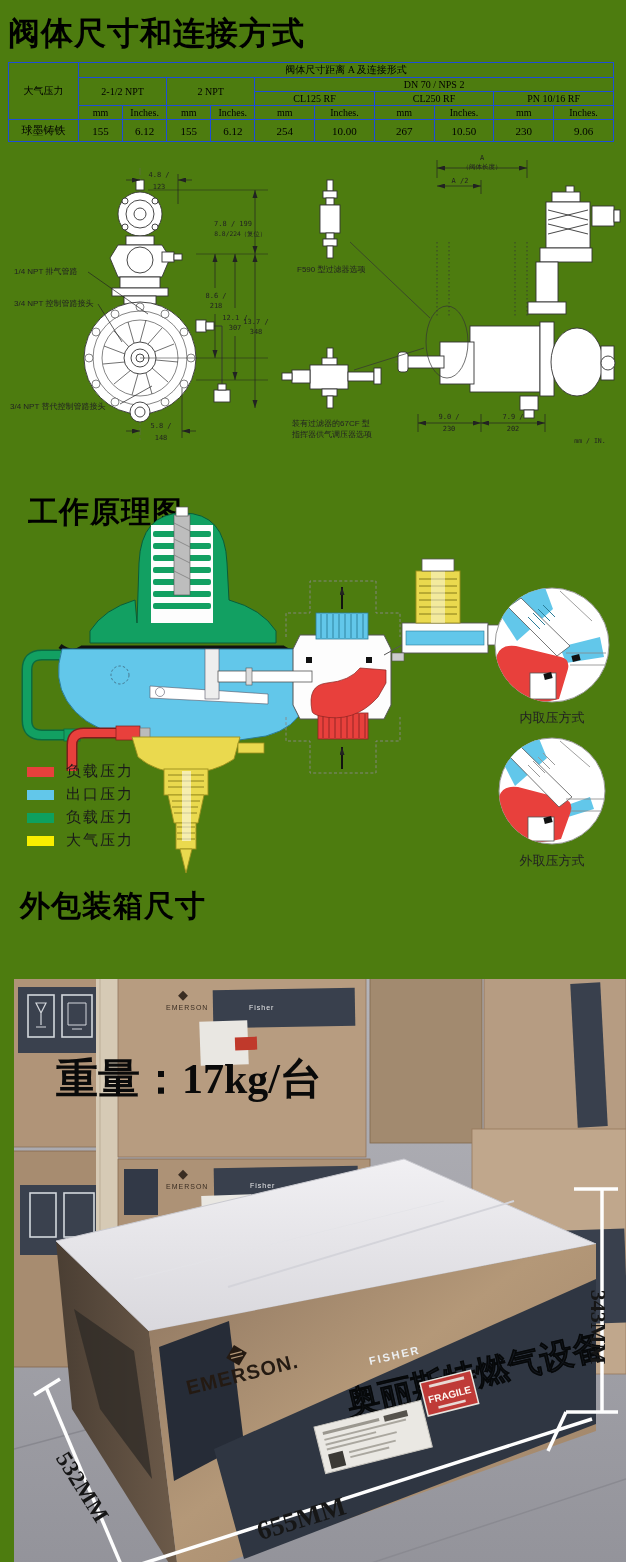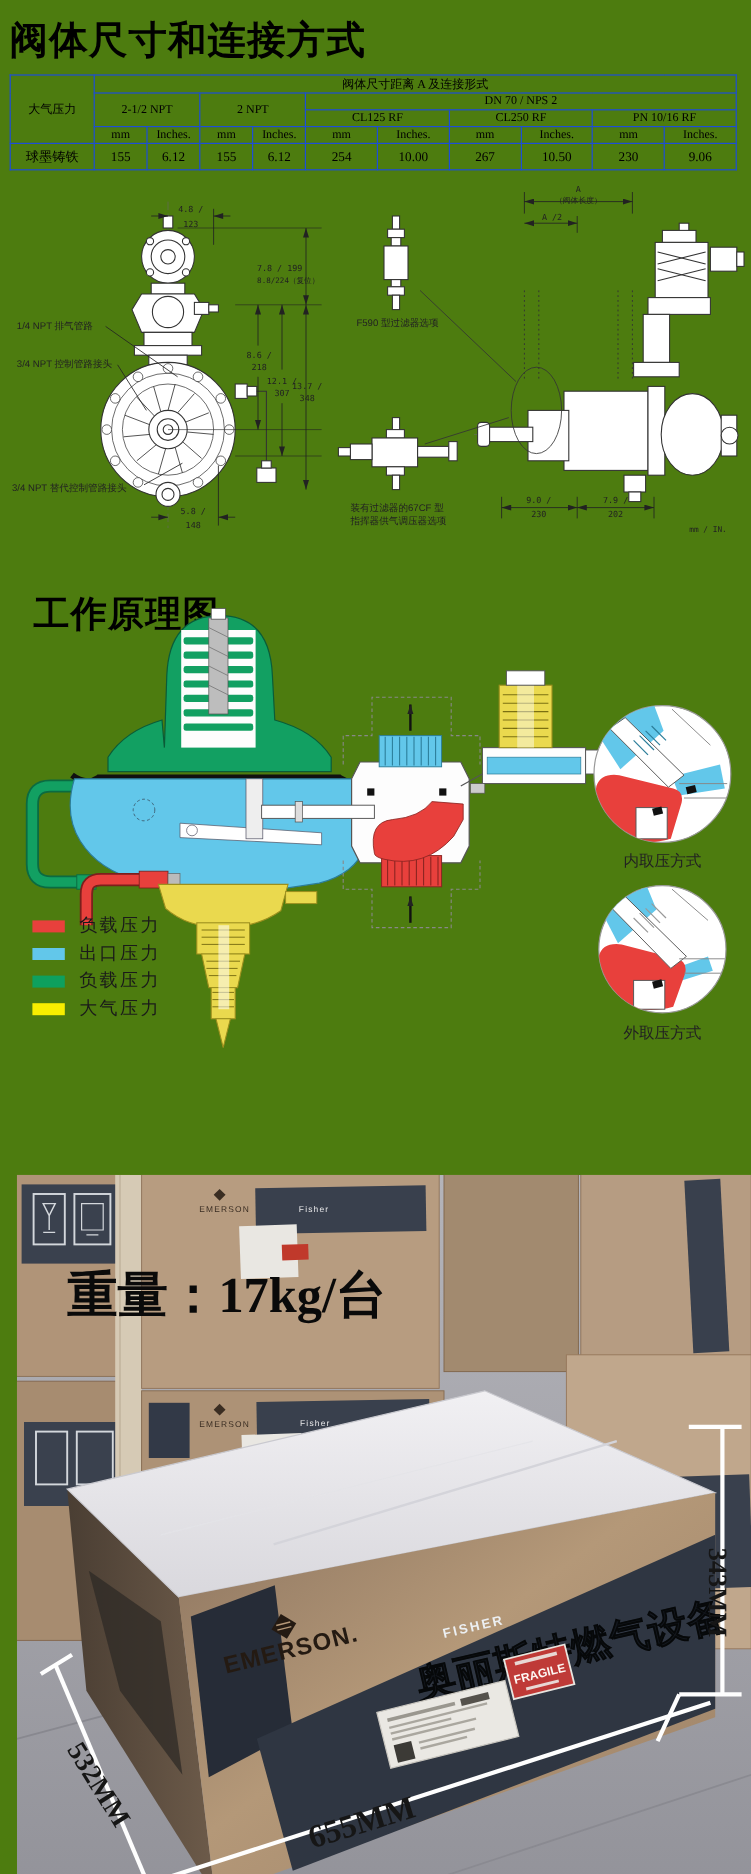--- a/index.html
+++ b/index.html
@@ -485,20 +485,21 @@
     <div class="legend-row">
       <div class="legend-swatch" style="background: rgb(14, 160, 94);"></div>
       <div class="legend-label">负载压力</div>
     </div>
     <div class="legend-row">
       <div class="legend-swatch" style="background: rgb(248, 238, 0);"></div>
       <div class="legend-label">大气压力</div>
     </div>
   </div>
 
+  <div class="sec-title" id="title-packaging">外包装箱尺寸</div>
 
   <div id="photo-wrap">
     <svg width="612" height="593" viewBox="0 0 612 593">
       <defs>
         <linearGradient id="gFloor" x1="0" y1="0" x2="0" y2="1">
           <stop offset="0" stop-color="#b4b4ba"></stop>
             <stop offset="1" stop-color="#93939a"></stop>
         </linearGradient>
         <linearGradient id="gFront" x1="0" y1="0" x2="1" y2="1">
           <stop offset="0" stop-color="#8c745f"></stop>

